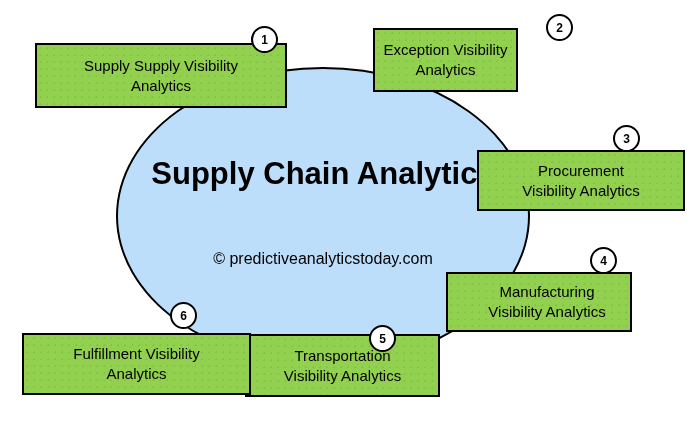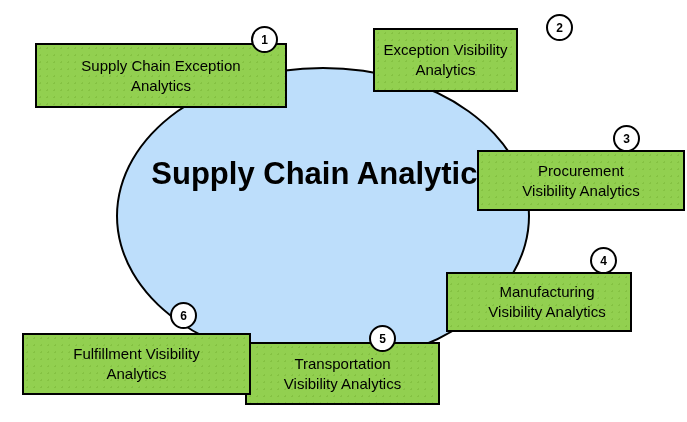--- a/index.html
+++ b/index.html
@@ -67,21 +67,21 @@
     white-space: pre-line;
     font-size: 15px;
     line-height: 20px;
     color: #000000;
     z-index: 3;
   }
   .box-1 { left: 35px;  top: 43px;  width: 252px; height: 65px; }
   .box-2 { left: 373px; top: 28px;  width: 145px; height: 64px; }
   .box-3 { left: 477px; top: 150px; width: 208px; height: 61px; }
   .box-4 { left: 446px; top: 272px; width: 186px; height: 60px; padding-left: 16px; }
-  .box-5 { left: 245px; top: 342px; width: 195px; height: 63px; }
+  .box-5 { left: 245px; top: 334px; width: 195px; height: 63px; }
   .box-6 { left: 22px;  top: 333px; width: 229px; height: 62px; }
   
   .badge {
     position: absolute;
     box-sizing: border-box;
     width: 27px;
     height: 27px;
     border-radius: 50%;
     background: #ffffff;
     border: 2px solid #000000;
@@ -102,22 +102,23 @@
 </style>
 </head>
 <body>
 
 <div class="canvas">
 
   <div class="ellipse"></div>
 
   <div class="title">Supply Chain Analytics</div>
 
+  <div class="watermark">© predictiveanalyticstoday.com</div>
 
-  <div class="node-box box-1">Supply Chain Exception
+  <div class="node-box box-1">Supply Supply Visibility
 Analytics</div>
   <div class="node-box box-2">Exception Visibility
 Analytics</div>
   <div class="node-box box-3">Procurement
 Visibility Analytics</div>
   <div class="node-box box-4">Manufacturing
 Visibility Analytics</div>
   <div class="node-box box-5">Transportation
 Visibility Analytics</div>
   <div class="node-box box-6">Fulfillment Visibility

